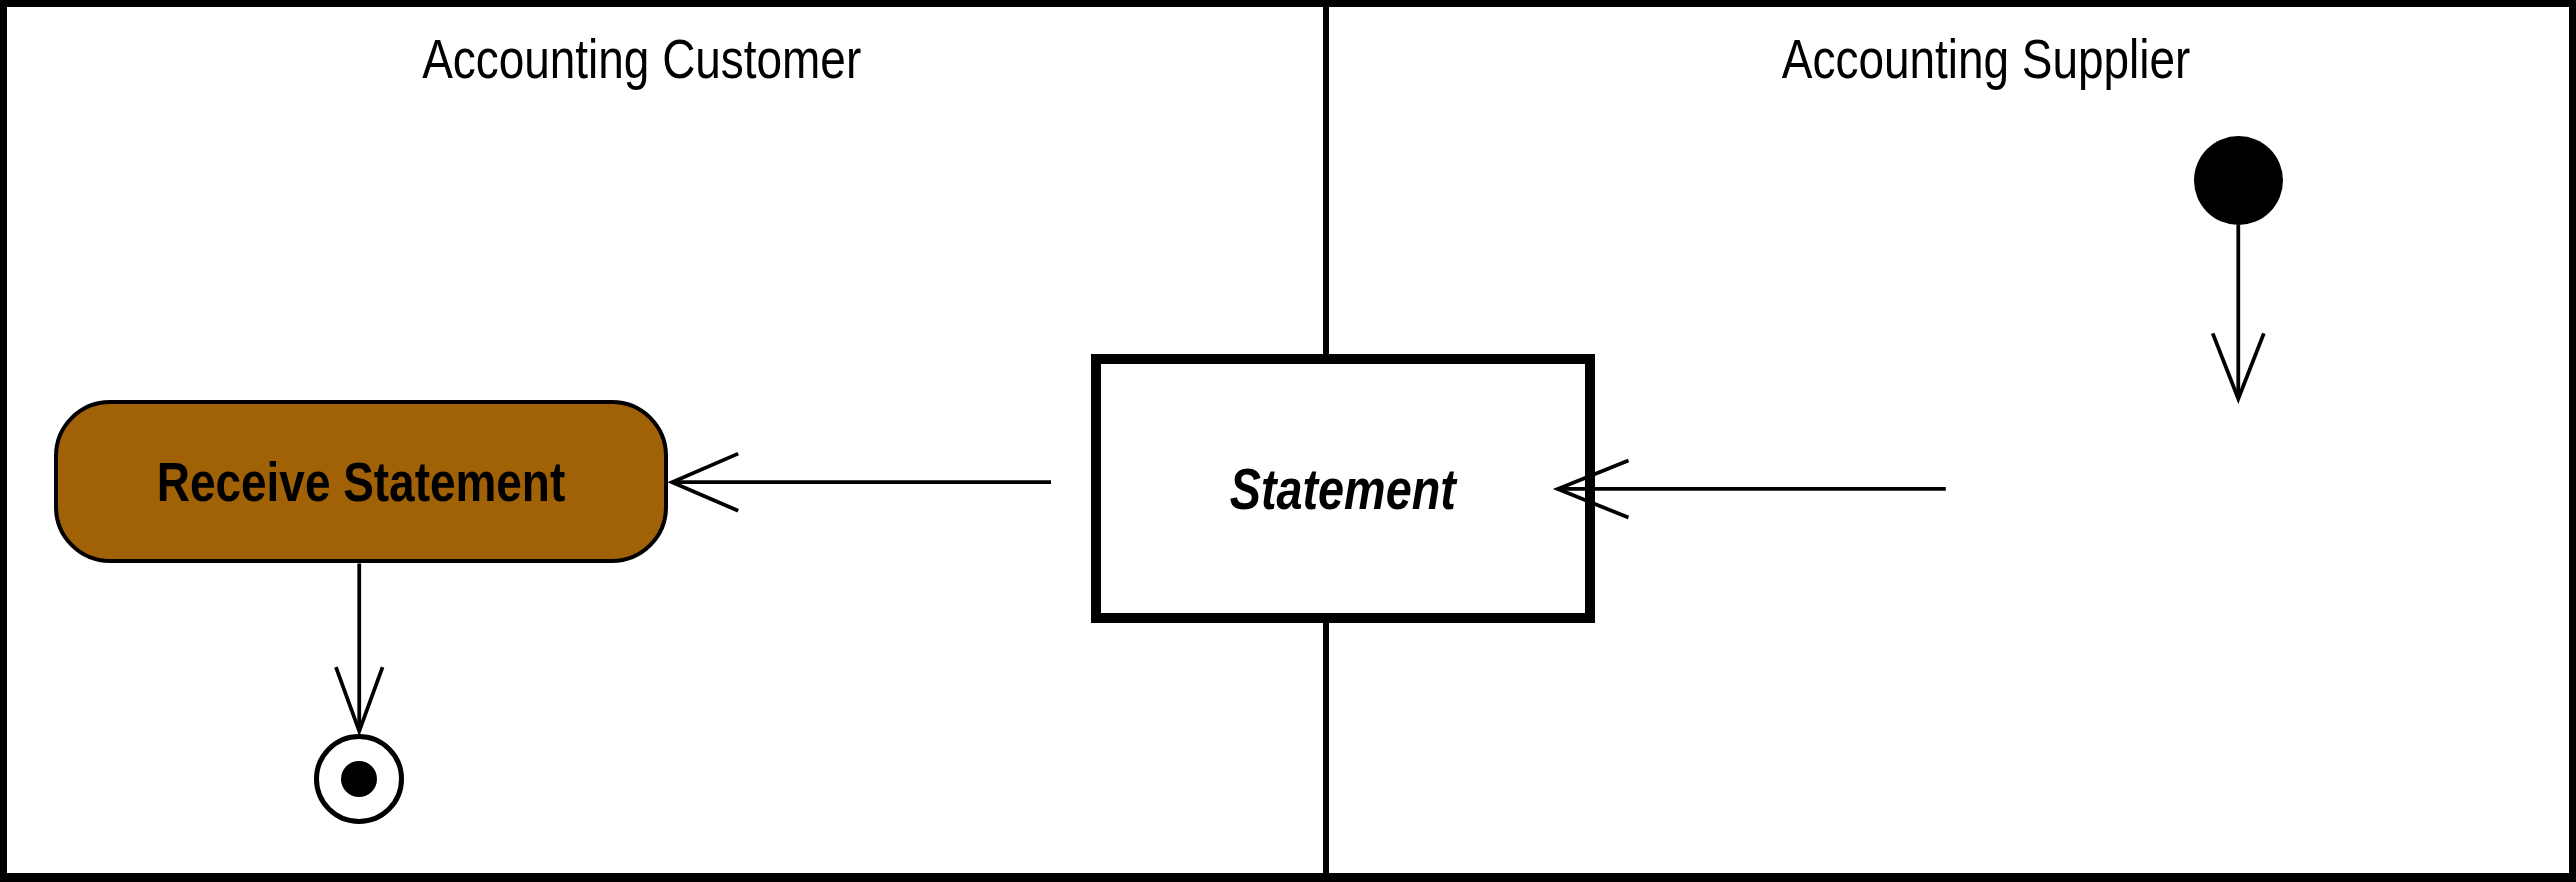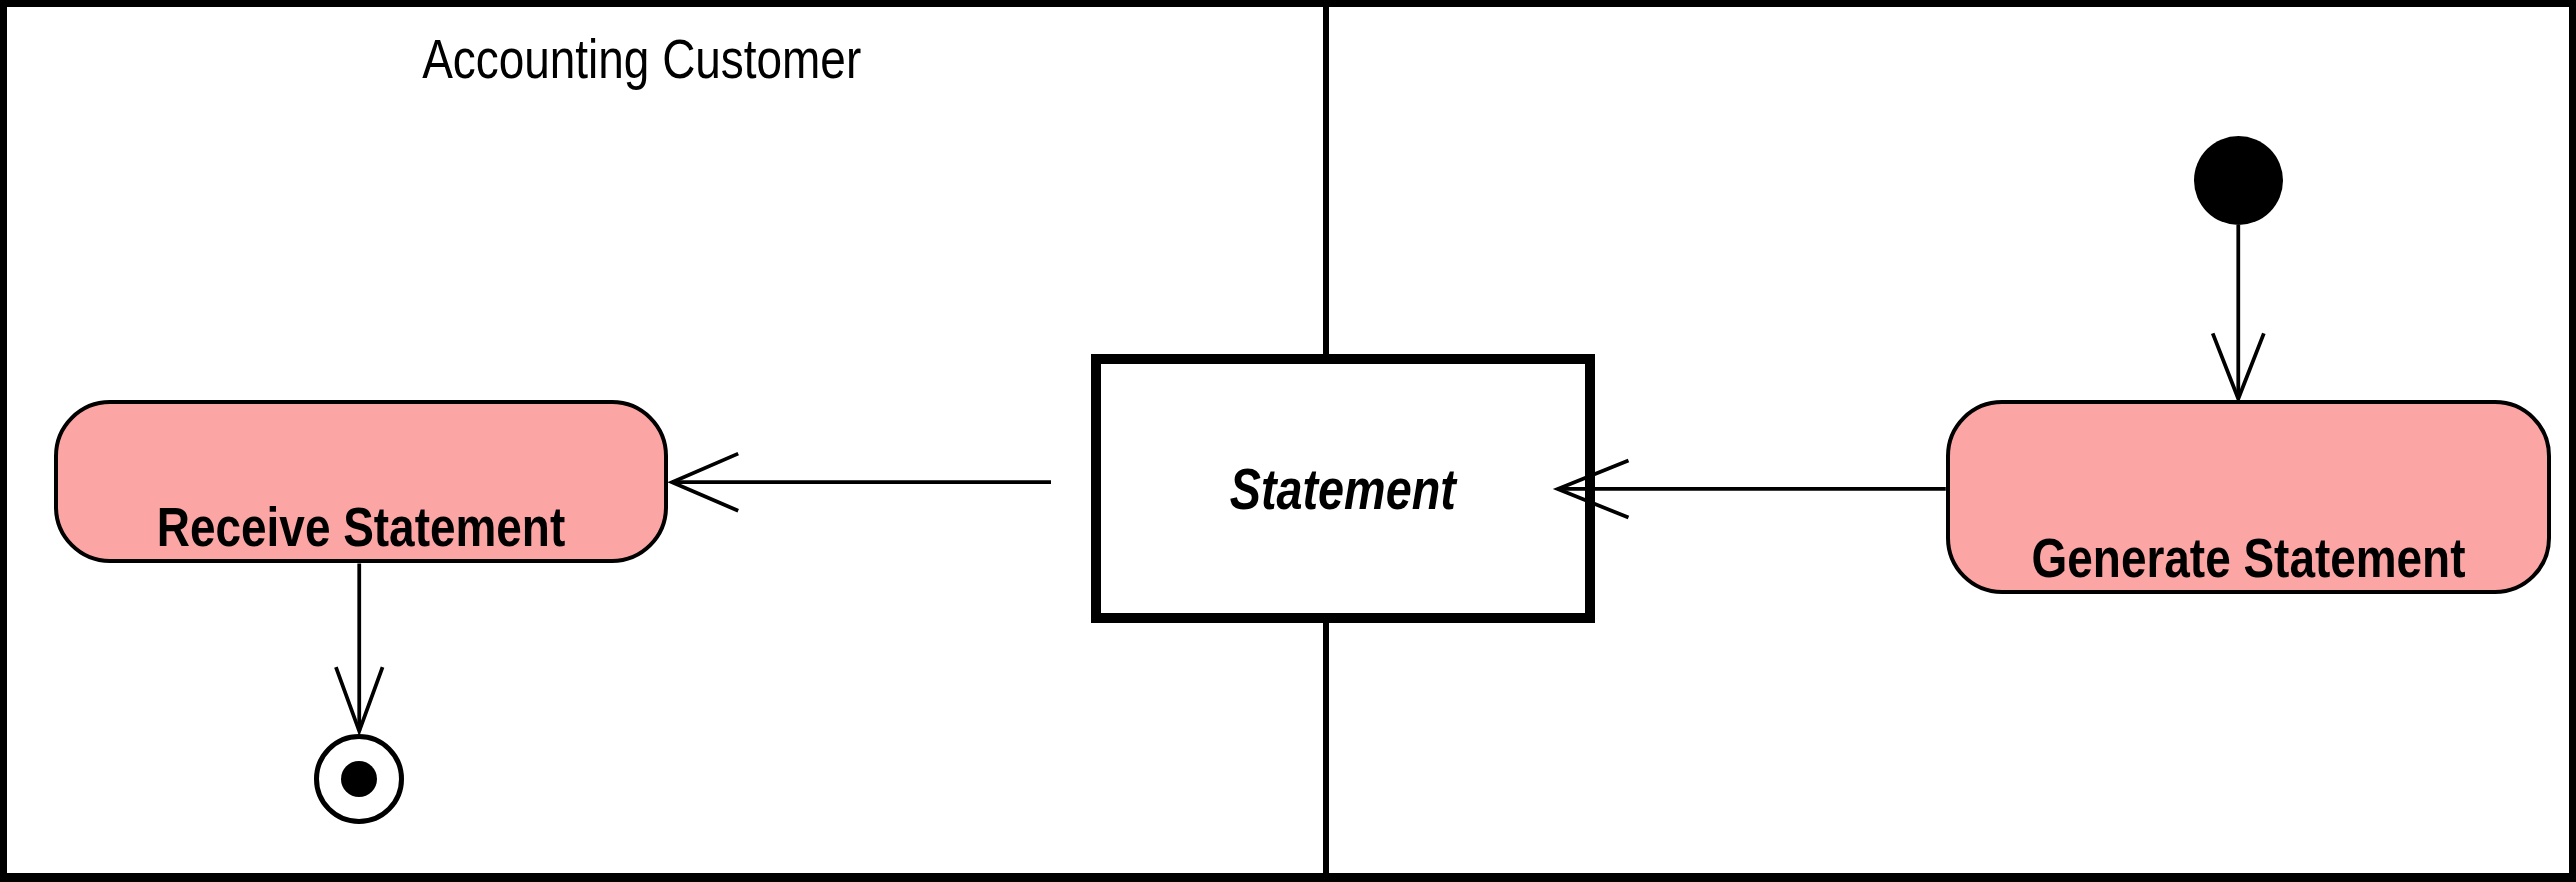--- a/index.html
+++ b/index.html
@@ -52,23 +52,23 @@
     transform-origin: 50% 50%;
     white-space: nowrap;
   }
 
   
   .activity {
     position: absolute;
     box-sizing: border-box;
     border: 4.5px solid #000000;
     border-radius: 56px;
-    background: #fca5a5;
+    background: #a16207;
     display: flex;
-    align-items: flex-end;
+    align-items: center;
     justify-content: center;
     font-size: 56px;
     font-weight: 700;
     z-index: 2;
   }
   .activity.receive { left: 47px;  top: 393px; width: 614px; height: 163px; }
   .activity.generate { left: 1939px; top: 393px; width: 605px; height: 194px; }
 
   
   .object-node {
@@ -139,26 +139,26 @@
 <body>
 
 <div class="canvas">
 
   <div class="divider"></div>
 
   <div class="lane-title customer">
     <span class="narrow">Accounting Customer</span>
   </div>
 
+  <div class="lane-title supplier">
+    <span class="narrow">Accounting Supplier</span>
+  </div>
 
   <div class="initial-node"></div>
 
-  <div class="activity generate">
-    <span class="node-label">Generate Statement</span>
-  </div>
 
   <div class="object-node">
     <span class="node-label">Statement</span>
   </div>
 
   <div class="activity receive">
     <span class="node-label">Receive Statement</span>
   </div>
 
   <div class="final-node">

